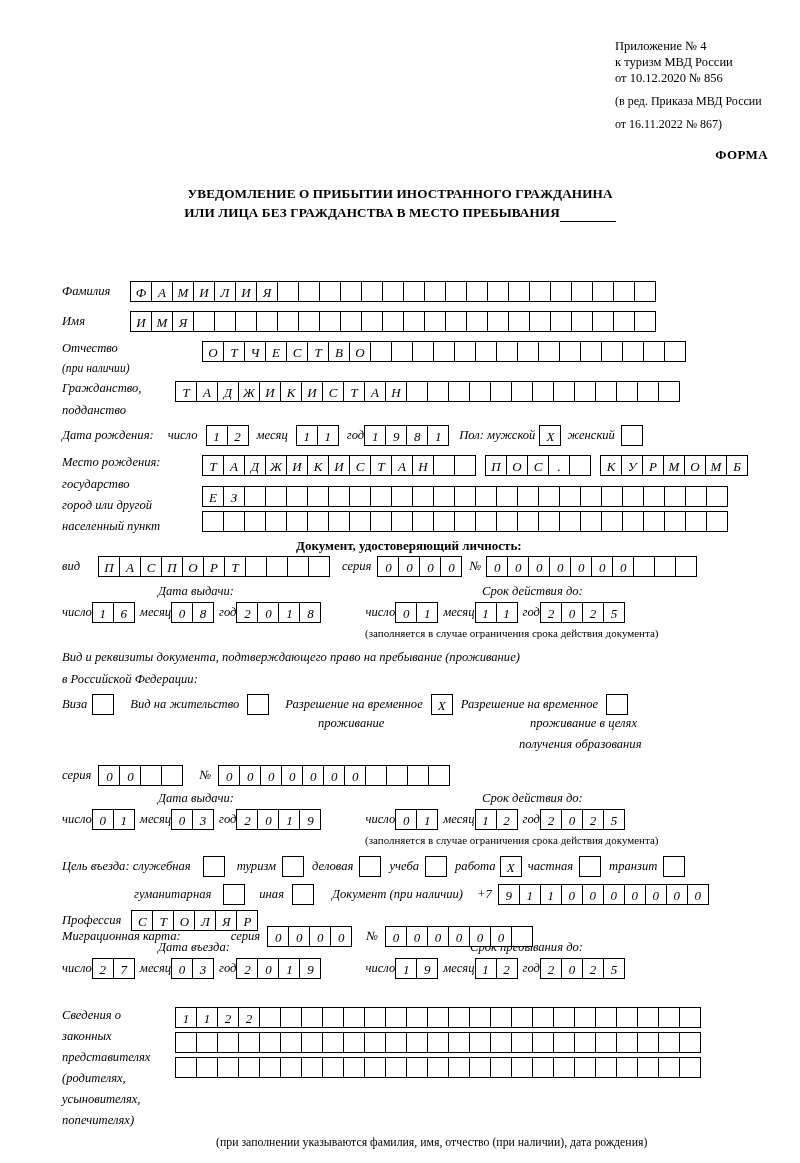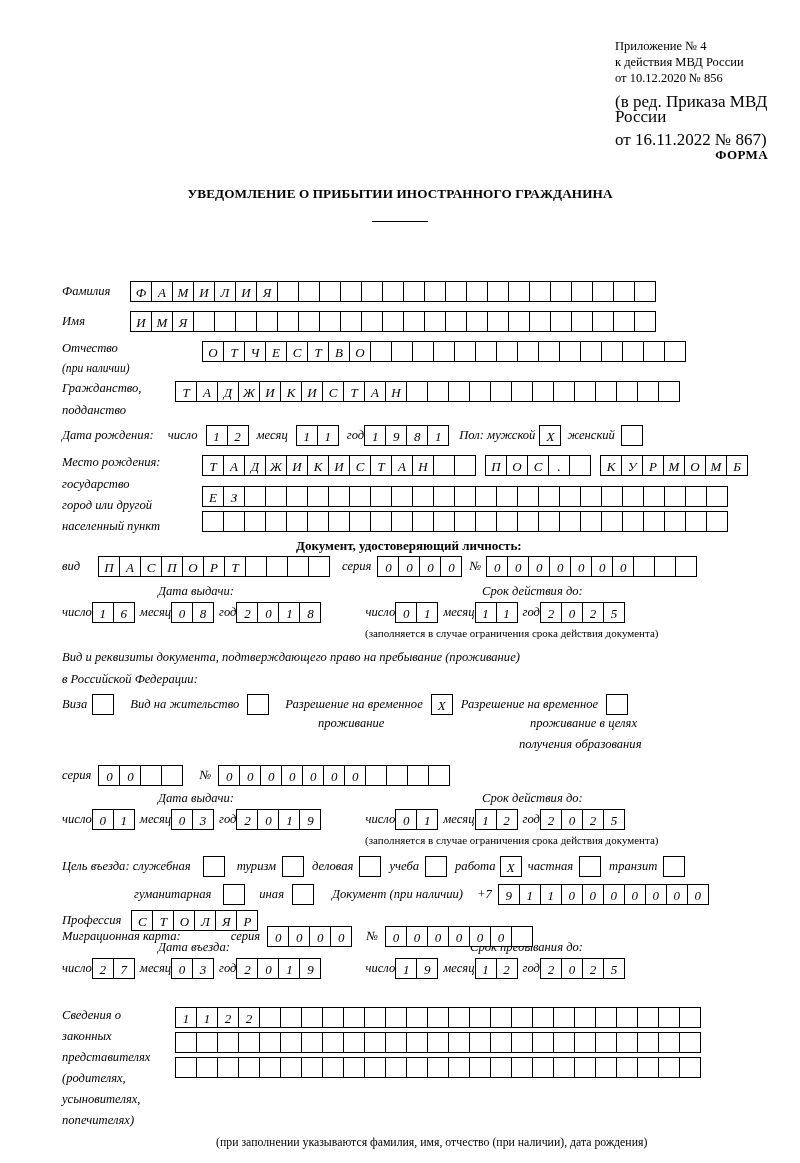--- a/index.html
+++ b/index.html
@@ -23,21 +23,21 @@
     box-sizing: border-box;
   }
   .hdr {
     position: absolute;
     top: 38px;
     left: 615px;
     font-size: 12.5px;
     line-height: 16px;
   }
   .hdr .small {
-    font-size: 17px;
+    font-size: 12px;
     line-height: 15px;
     margin-top: 8px;
   }
   .forma {
     position: absolute;
     top: 147px;
     left: 0;
     width: 768px;
     text-align: right;
     font-size: 13px;
@@ -123,31 +123,31 @@
     font-size: 11.8px;
   }
 </style>
 </head>
 <body>
 
 <div class="page">
 
   <div class="hdr">
     <div>Приложение № 4</div>
-    <div>к действия МВД России</div>
+    <div>к туризм МВД России</div>
     <div>от 10.12.2020 № 856</div>
     <div class="small">(в ред. Приказа МВД России</div>
     <div class="small">от 16.11.2022 № 867)</div>
   </div>
 
   <div class="forma">ФОРМА</div>
 
   <div class="title">
     <div>УВЕДОМЛЕНИЕ О ПРИБЫТИИ ИНОСТРАННОГО ГРАЖДАНИНА</div>
-    <div><span class="ul"></span></div>
+    <div><span>ИЛИ ЛИЦА БЕЗ ГРАЖДАНСТВА В МЕСТО ПРЕБЫВАНИЯ</span><span class="ul"></span></div>
   </div>
 
 
   <div class="row" style="top:281px; left:62px;">
     <span class="lbl" style="width:68px; display:inline-block;">Фамилия</span>
     <span class="boxes" id="b-surname">
         <span class="bx">Ф</span>
         <span class="bx">А</span>
         <span class="bx">М</span>
         <span class="bx">И</span>

